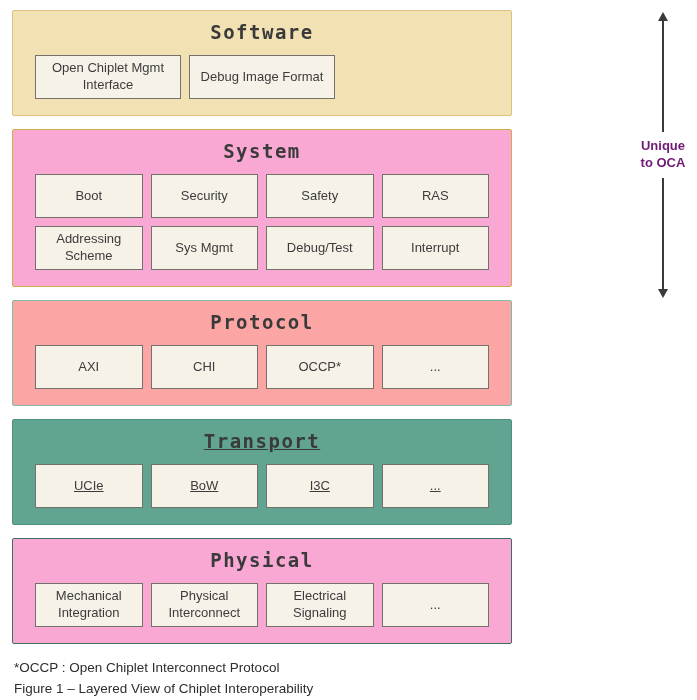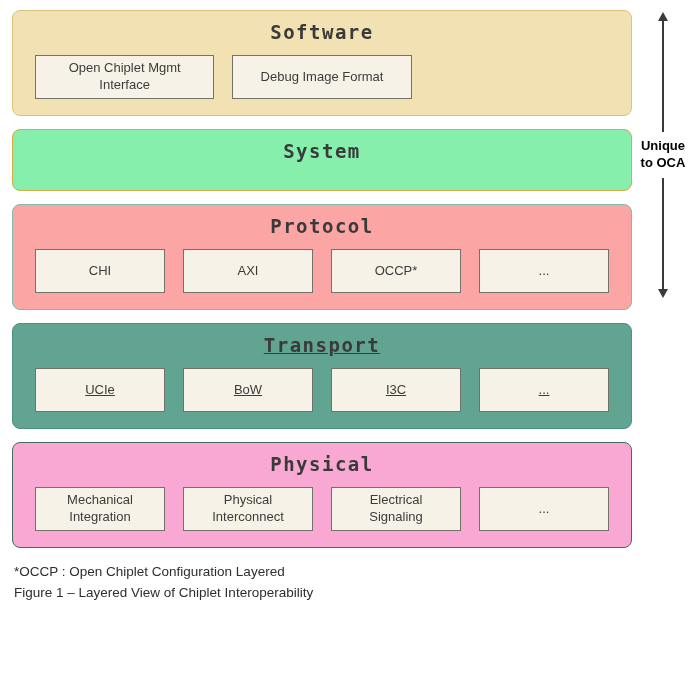--- a/index.html
+++ b/index.html
@@ -8,52 +8,52 @@
     background: #ffffff;
     font-family: "Liberation Sans", sans-serif;
     color: #3c3c3c;
     overflow: hidden;
   }
   .page { position: relative; width: 697px; height: 700px; padding-top: 10px; }
 
   .diagram { position: relative; }
 
   .layer {
-    width: 620px;
+    width: 500px;
     margin: 0 0 13px 12px;
     border: 1px solid transparent;
-    border-radius: 8px;
+    border-radius: 2px;
     padding: 0 22px 16px 22px;
   }
   .layer-title {
     font-family: "DejaVu Sans Mono", monospace;
     font-weight: bold;
     font-size: 19px;
     letter-spacing: 1.5px;
     text-align: center;
     color: #3a3a3a;
     padding: 10px 0 12px 0;
   }
-  .boxes { display: grid; column-gap: 18px; row-gap: 14px; }
+  .boxes { display: grid; column-gap: 18px; row-gap: 14px; gap: 8px; }
   .cols-3 { grid-template-columns: repeat(3, 1fr); }
   .cols-4 { grid-template-columns: repeat(4, 1fr); }
   .box {
     background: #f7f2e7;
     border: 1px solid #72726a;
     min-height: 44px;
     display: flex; align-items: center; justify-content: center;
     text-align: center;
     font-size: 13px;
     line-height: 1.3;
     color: #3c3c3c;
     padding: 4px 10px;
   }
 
   .layer-software { background: #f2e1b2; border-color: #dcc27f; }
-  .layer-system   { background: #86efac; border-color: #d5ab45; }
+  .layer-system   { background: #f9a8d4; border-color: #d5ab45; }
   .layer-protocol { background: #fca5a5; border-color: #7cbcab; }
   .layer-transport{ background: #62a492; border-color: #4f9180; text-decoration: underline; }
   .layer-physical { background: #f9a8d4; border-color: #3d6e60; }
 
   .annotation {
     position: absolute;
     left: 631px; top: 2px;
     width: 64px; height: 286px;
     display: flex; flex-direction: column; align-items: center;
   }
@@ -68,21 +68,21 @@
     border-left: 5px solid transparent;
     border-right: 5px solid transparent;
     border-top: 9px solid #3a3a3a;
   }
   .arrow-line { width: 2px; background: #3a3a3a; flex: 1; }
   .annotation-label {
     font-weight: bold;
     font-size: 13px;
     line-height: 1.3;
     text-align: center;
-    color: #000000;
+    color: #701a75;
     padding: 6px 0;
     width: 58px;
   }
 
   .footnote {
     margin: 16px 0 6px 14px;
     font-size: 13.5px;
     color: #2e2e2e;
   }
   .caption {
@@ -100,27 +100,37 @@
     <section class="layer layer-software">
       <h2 class="layer-title">Software</h2>
       <div class="boxes cols-3">
         <div class="box">Open Chiplet Mgmt Interface</div>
         <div class="box">Debug Image Format</div>
       </div>
     </section>
 
     <section class="layer layer-system">
       <h2 class="layer-title">System</h2>
+      <div class="boxes cols-4">
+        <div class="box">Boot</div>
+        <div class="box">Security</div>
+        <div class="box">Safety</div>
+        <div class="box">RAS</div>
+        <div class="box">Addressing Scheme</div>
+        <div class="box">Sys Mgmt</div>
+        <div class="box">Debug/Test</div>
+        <div class="box">Interrupt</div>
+      </div>
     </section>
 
     <section class="layer layer-protocol">
       <h2 class="layer-title">Protocol</h2>
       <div class="boxes cols-4">
+        <div class="box">AXI</div>
         <div class="box">CHI</div>
-        <div class="box">AXI</div>
         <div class="box">OCCP*</div>
         <div class="box">...</div>
       </div>
     </section>
 
     <section class="layer layer-transport">
       <h2 class="layer-title">Transport</h2>
       <div class="boxes cols-4">
         <div class="box">UCIe</div>
         <div class="box">BoW</div>
@@ -142,15 +152,15 @@
     <div class="annotation">
       <div class="arrow-head-up"></div>
       <div class="arrow-line"></div>
       <div class="annotation-label">Unique to OCA</div>
       <div class="arrow-line"></div>
       <div class="arrow-head-down"></div>
     </div>
 
   </div>
 
-  <p class="footnote">*OCCP : Open Chiplet Configuration Layered</p>
+  <p class="footnote">*OCCP : Open Chiplet Interconnect Protocol</p>
   <p class="caption">Figure 1 – Layered View of Chiplet Interoperability</p>
 </div>
 
 </body></html>

